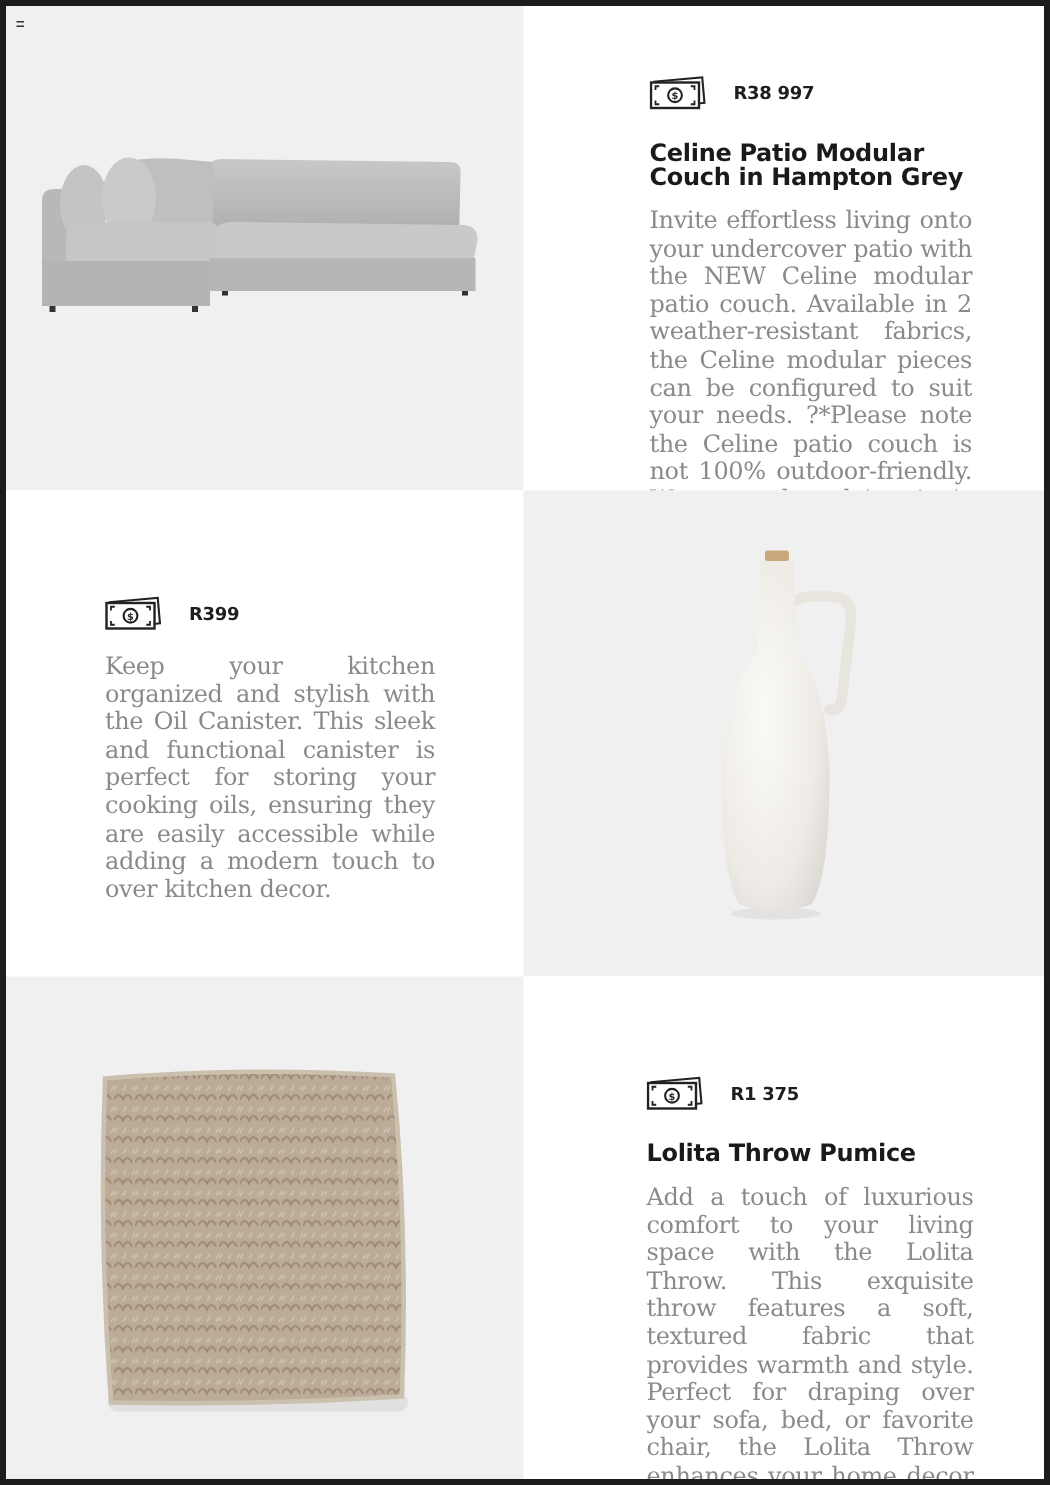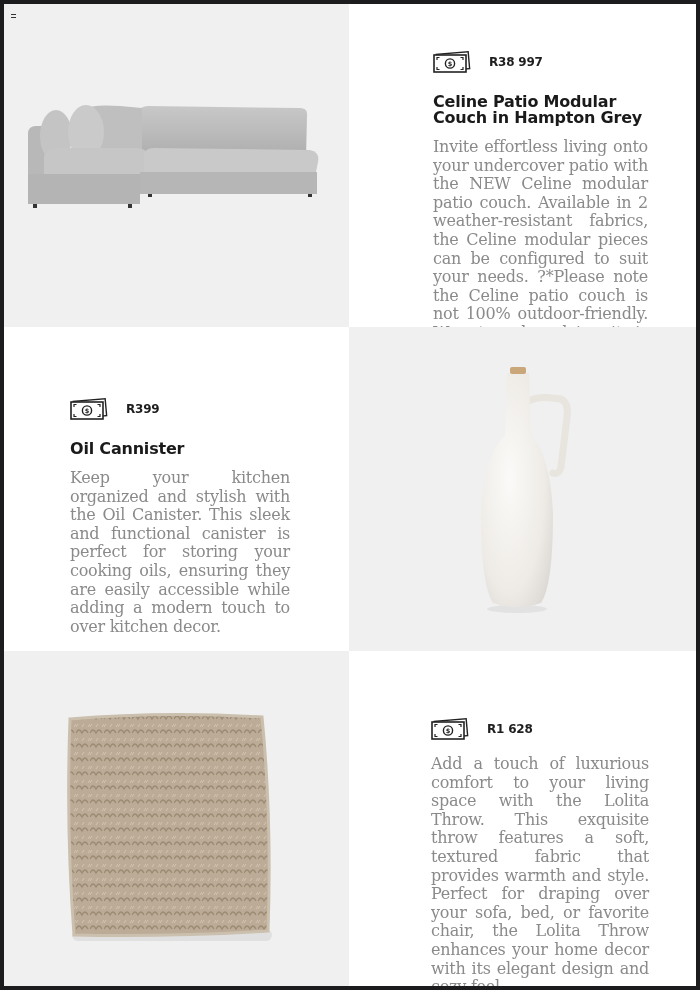--- a/index.html
+++ b/index.html
@@ -103,21 +103,20 @@
       <div class="price-row">
         <svg class="cash-icon" viewBox="0 0 38 24">
           <rect x="4" y="3" width="32" height="17" fill="none" stroke="#222" stroke-width="1.4" transform="rotate(-5 20 12)"></rect>
           <rect x="1" y="5" width="32" height="17" fill="#fff" stroke="#222" stroke-width="1.6"></rect>
           <circle cx="17" cy="13.5" r="4.6" fill="none" stroke="#222" stroke-width="1.4"></circle>
           <text x="17" y="16" font-size="6.5" text-anchor="middle" fill="#222" font-family="DejaVu Sans, sans-serif" font-weight="bold">$</text>
           <path d="M4 10 v-2.5 h2.5 M30 10 v-2.5 h-2.5 M4 17 v2.5 h2.5 M30 17 v2.5 h-2.5" fill="none" stroke="#222" stroke-width="1.2"></path>
         </svg>
         <span class="price">R399</span>
       </div>
-      <div class="title">Oil Cannister</div>
       <div class="desc">Keep your kitchen organized and stylish with the Oil Canister. This sleek and functional canister is perfect for storing your cooking oils, ensuring they are easily accessible while adding a modern touch to over kitchen decor.</div>
     </div>
   </div>
 
   <div class="cell grey r2 c2">
     <svg class="product-img" style="left:120px;top:38px;" width="110" height="250" viewBox="0 0 110 250">
       <defs>
         <radialGradient id="bg2" cx="0.4" cy="0.45" r="0.7">
           <stop offset="0" stop-color="#fbfaf8"></stop>
           <stop offset="0.7" stop-color="#eeebe6"></stop>
@@ -152,19 +151,20 @@
   <div class="cell white r3 c2">
     <div class="info" style="left:82px;top:64px;width:218px;">
       <div class="price-row">
         <svg class="cash-icon" viewBox="0 0 38 24">
           <rect x="4" y="3" width="32" height="17" fill="none" stroke="#222" stroke-width="1.4" transform="rotate(-5 20 12)"></rect>
           <rect x="1" y="5" width="32" height="17" fill="#fff" stroke="#222" stroke-width="1.6"></rect>
           <circle cx="17" cy="13.5" r="4.6" fill="none" stroke="#222" stroke-width="1.4"></circle>
           <text x="17" y="16" font-size="6.5" text-anchor="middle" fill="#222" font-family="DejaVu Sans, sans-serif" font-weight="bold">$</text>
           <path d="M4 10 v-2.5 h2.5 M30 10 v-2.5 h-2.5 M4 17 v2.5 h2.5 M30 17 v2.5 h-2.5" fill="none" stroke="#222" stroke-width="1.2"></path>
         </svg>
-        <span class="price">R1 628</span>
+        <span class="price">R1 375</span>
       </div>
+      <div class="title">Lolita Throw Pumice</div>
       <div class="desc">Add a touch of luxurious comfort to your living space with the Lolita Throw. This exquisite throw features a soft, textured fabric that provides warmth and style. Perfect for draping over your sofa, bed, or favorite chair, the Lolita Throw enhances your home decor with its elegant design and cozy feel.</div>
     </div>
   </div>
 
 </div>
 
 </body></html>

